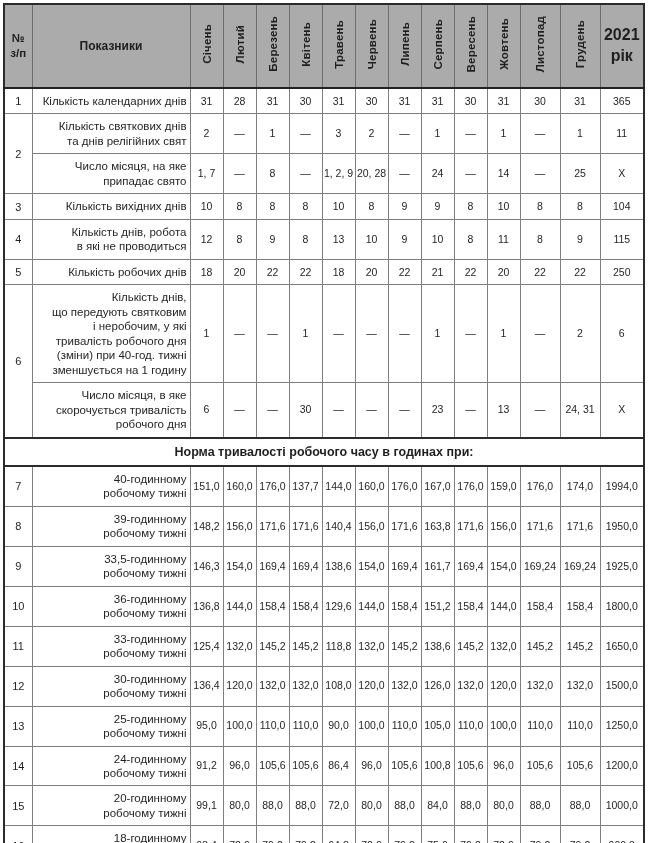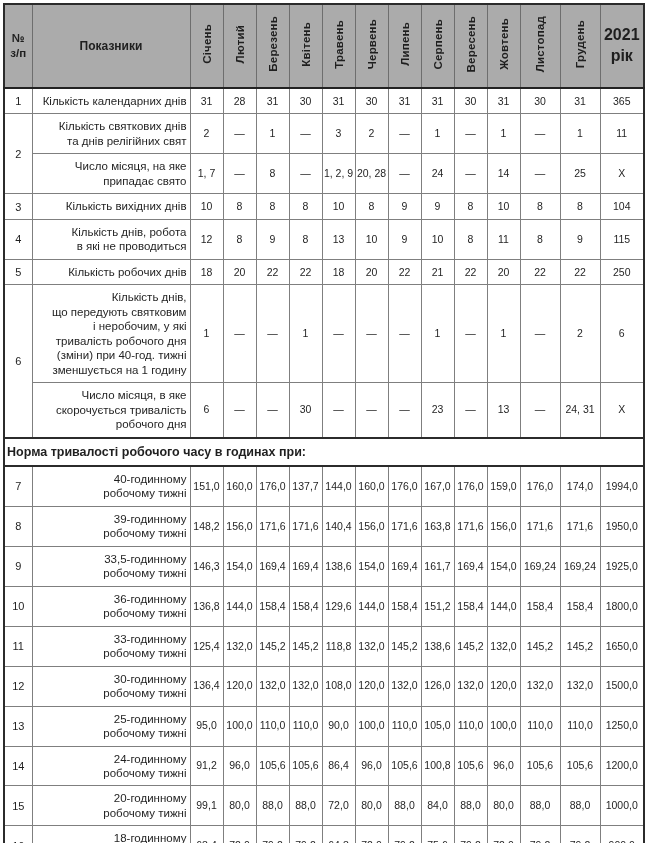--- a/index.html
+++ b/index.html
@@ -75,21 +75,21 @@
     line-height: 1.26;
     white-space: pre-line;
   }
   td.value-cell {
     text-align: center;
     font-size: 10.5px;
     white-space: nowrap;
     line-height: 1.25;
   }
   td.section-cell {
-    text-align: left;
+    text-align: center;
     font-weight: 700;
     font-size: 12.5px;
     padding: 6px 2px;
     border-top: 2px solid #2b2b2b;
     border-bottom: 2px solid #2b2b2b;
     background: #ffffff;
   }
 </style>
 </head>
 <body>

